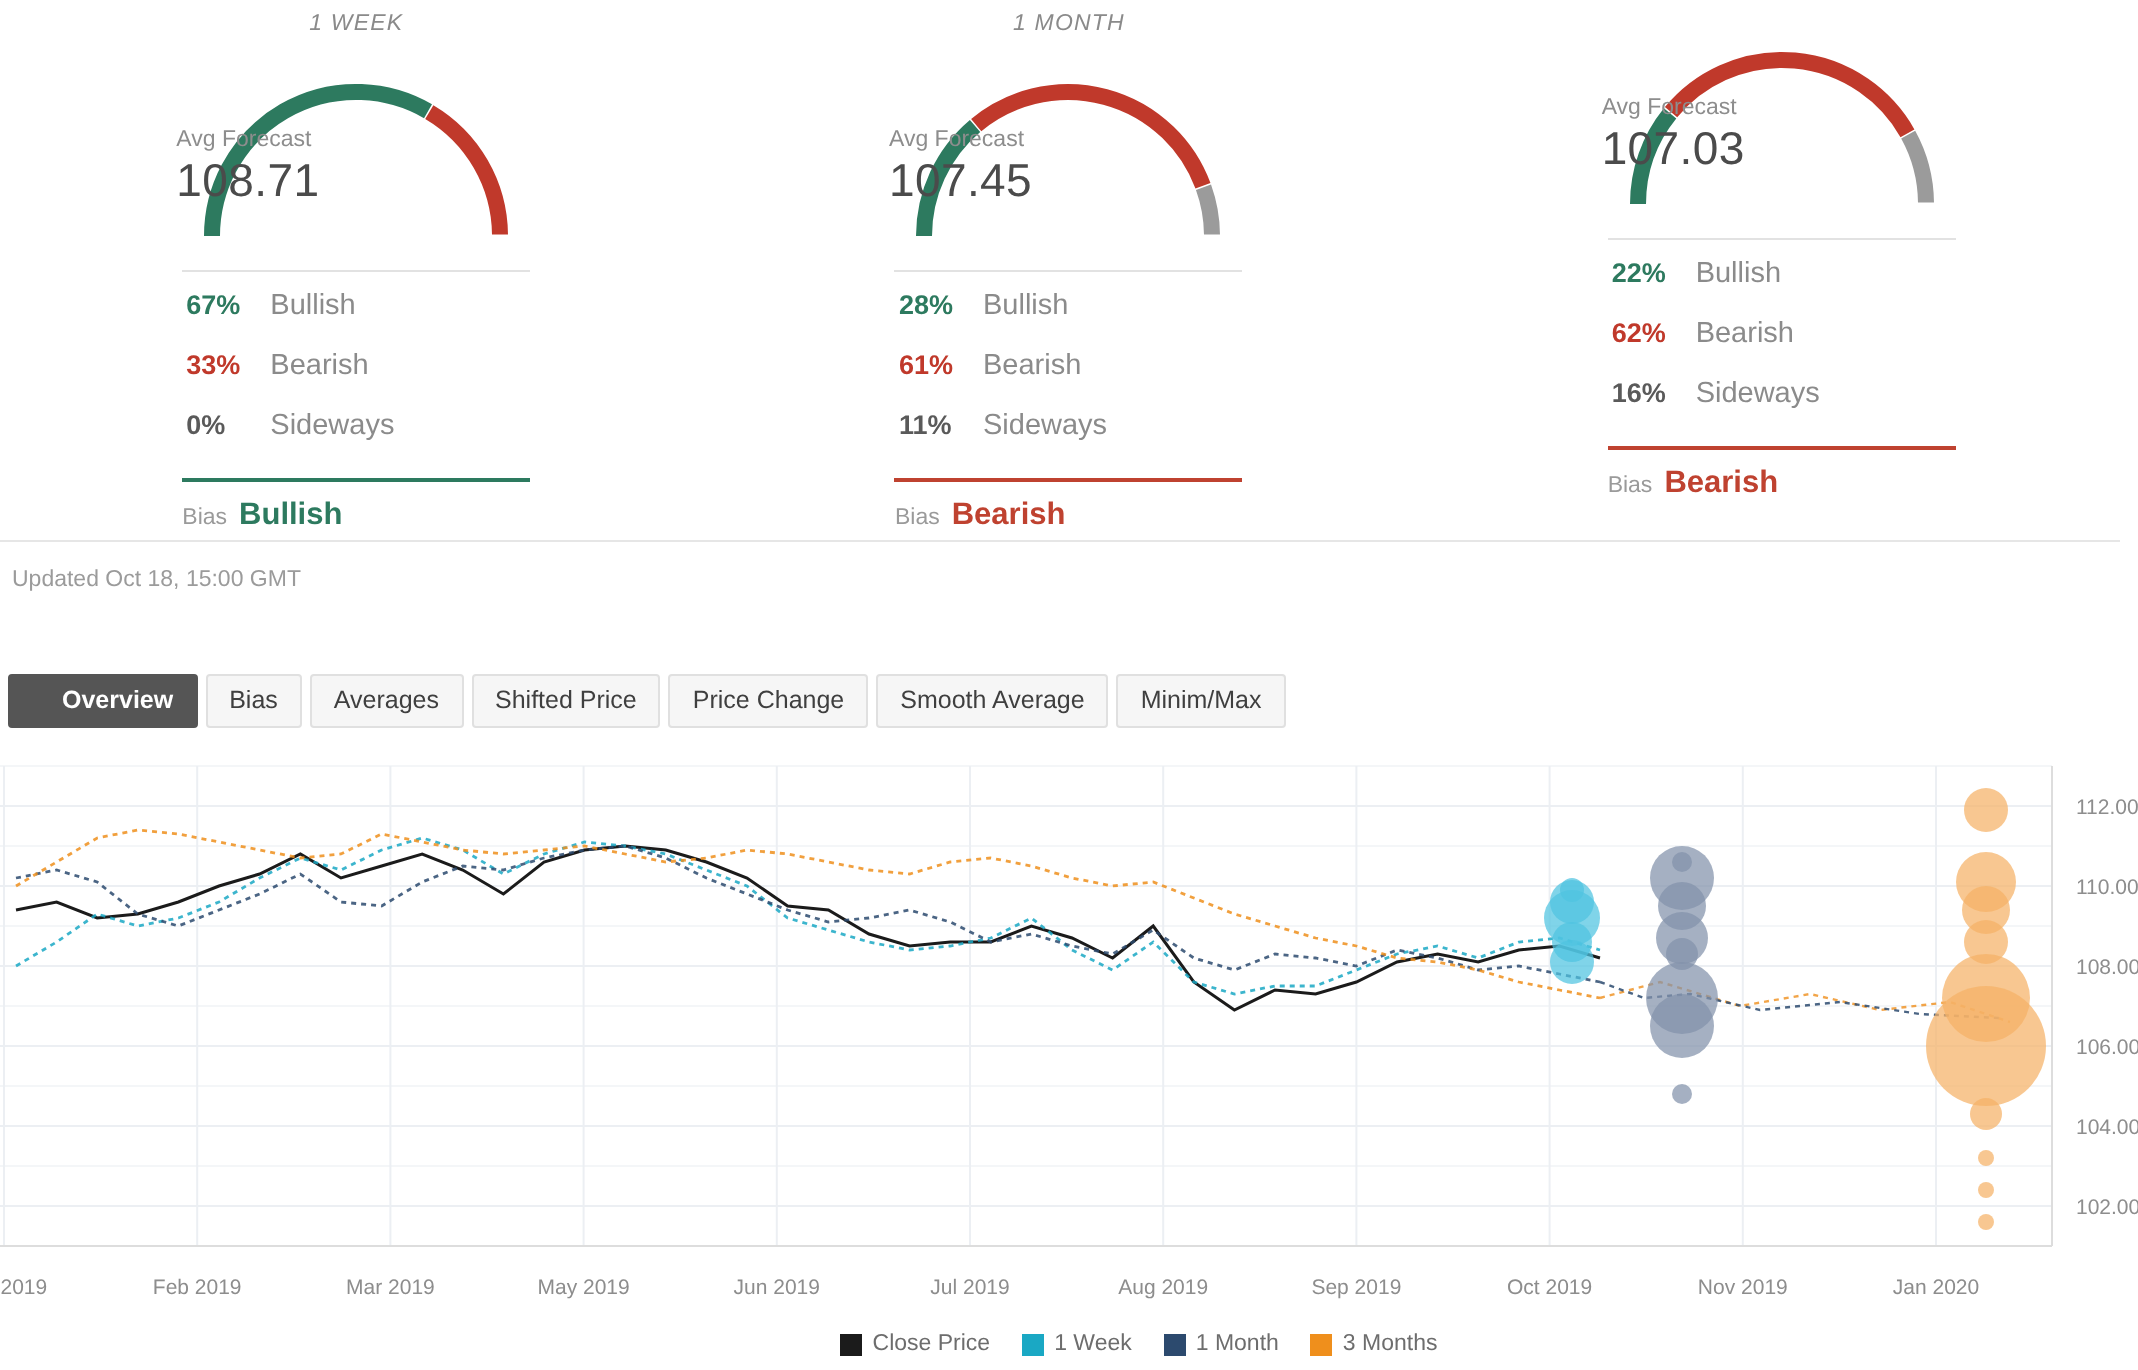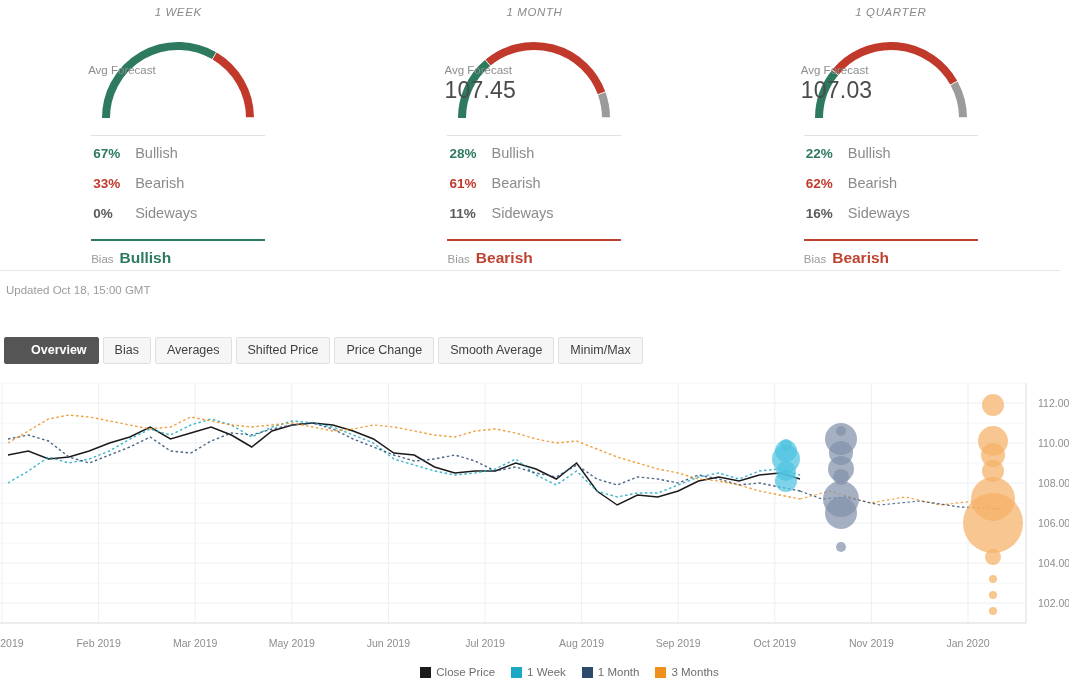--- a/index.html
+++ b/index.html
@@ -139,20 +139,21 @@
       <div class="panel-title">1 WEEK</div>
       <div class="gauge-wrap">
         <svg width="180" height="98" viewBox="0 0 180 98">
           <g id="gauge-arcs-0">
               <path d="M 18 92.00000000000001 A 72 72 0 0 1 126 29.646170927520423" stroke="#2d7a5f" stroke-width="8" fill="none" stroke-linecap="butt"></path>
               <path d="M 126.65098193402676 30.026574055716075 A 72 72 0 0 1 161.99605219431686 91.24603154363021" stroke="#c0392b" stroke-width="8" fill="none" stroke-linecap="butt"></path>
             </g>
         </svg>
         <div class="gauge-center">
           <div class="gauge-label">Avg Forecast</div>
+          <div class="gauge-value">108.71</div>
         </div>
       </div>
       <div class="stats">
         <div class="stat-row">
           <span class="stat-pct" id="p0s0" style="color: rgb(45, 122, 95);">67%</span>
           <span class="stat-name">Bullish</span>
         </div>
         <div class="stat-row">
           <span class="stat-pct" id="p0s1" style="color: rgb(192, 57, 43);">33%</span>
           <span class="stat-name">Bearish</span>
@@ -199,21 +200,20 @@
         </div>
       </div>
       <div class="bias-sep" id="p1sep" style="background: rgb(191, 66, 48);"></div>
       <div class="bias-row">
         <span class="bias-label">Bias</span>
         <span class="bias-value" id="p1bias" style="color: rgb(191, 66, 48);">Bearish</span>
       </div>
     </div>
 
     <div class="panel">
-      <div class="panel-title">1 QUARTER</div>
       <div class="gauge-wrap">
         <svg width="180" height="98" viewBox="0 0 180 98">
           <g id="gauge-arcs-2">
               <path d="M 18 92.00000000000001 A 72 72 0 0 1 34.0454907750981 46.68893184441169" stroke="#2d7a5f" stroke-width="8" fill="none" stroke-linecap="butt"></path>
               <path d="M 34.523046520143176 46.10547273809435 A 72 72 0 0 1 152.7273944006536 56.654929739709786" stroke="#c0392b" stroke-width="8" fill="none" stroke-linecap="butt"></path>
               <path d="M 153.09408096315818 57.3137354646765 A 72 72 0 0 1 161.99605219431686 91.24603154363021" stroke="#9b9b9b" stroke-width="8" fill="none" stroke-linecap="butt"></path>
             </g>
         </svg>
         <div class="gauge-center">
           <div class="gauge-label">Avg Forecast</div>

